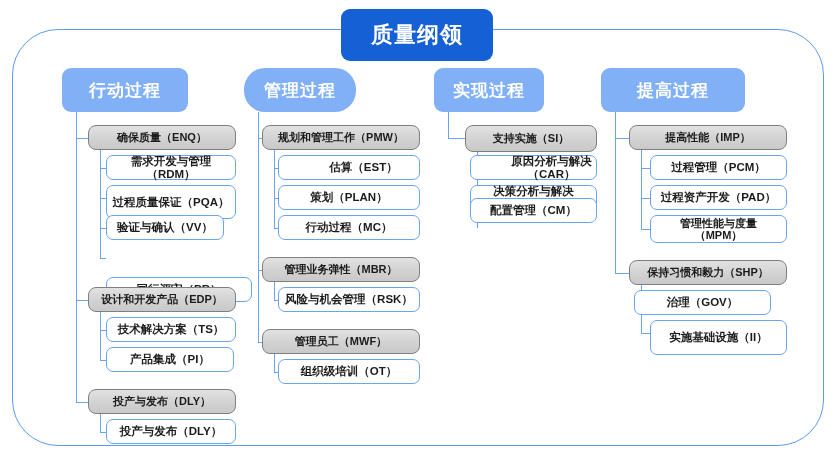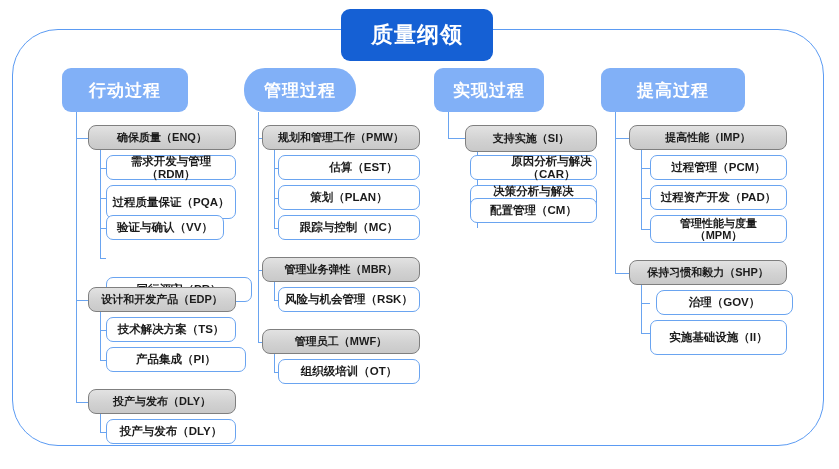--- a/index.html
+++ b/index.html
@@ -135,37 +135,37 @@
       <div class="conn h" style="left: 100px; top: 227.5px; width: 6px;"></div>
       <div class="leaf-box" style="left: 106px; top: 215px; width: 118px; height: 25px;">验证与确认（VV）</div>
       <div class="conn h" style="left: 100px; top: 257.5px; width: 6px;"></div>
       <div class="leaf-box" style="left: 106px; top: 245px; width: 146px; height: 25px; margin-top: 32px;">同行评审（PR）</div>
       <div class="conn v" style="left: 100px; top: 150px; height: 107.5px;"></div>
       <div class="conn h" style="left: 76px; top: 299.5px; width: 12px;"></div>
       <div class="group-box" style="left: 88px; top: 287px; width: 148px; height: 25px;">设计和开发产品（EDP）</div>
       <div class="conn h" style="left: 100px; top: 329.5px; width: 6px;"></div>
       <div class="leaf-box" style="left: 106px; top: 317px; width: 130px; height: 25px;">技术解决方案（TS）</div>
       <div class="conn h" style="left: 100px; top: 359.5px; width: 6px;"></div>
-      <div class="leaf-box" style="left: 106px; top: 347px; width: 140px; height: 25px;">产品集成（PI）</div>
+      <div class="leaf-box" style="left: 106px; top: 347px; width: 128px; height: 25px;">产品集成（PI）</div>
       <div class="conn v" style="left: 100px; top: 312px; height: 47.5px;"></div>
       <div class="conn h" style="left: 76px; top: 401.5px; width: 12px;"></div>
       <div class="group-box" style="left: 88px; top: 389px; width: 148px; height: 25px;">投产与发布（DLY）</div>
       <div class="conn h" style="left: 100px; top: 431.5px; width: 6px;"></div>
       <div class="leaf-box" style="left: 106px; top: 419px; width: 130px; height: 25px;">投产与发布（DLY）</div>
       <div class="conn v" style="left: 100px; top: 414px; height: 17.5px;"></div>
       <div class="conn v" style="left: 76px; top: 112px; height: 289.5px;"></div>
       <div class="col-header" style="left: 244px; top: 68px; width: 112px; height: 44px; border-radius: 21px;">管理过程</div>
       <div class="conn h" style="left: 258px; top: 137.5px; width: 4px;"></div>
       <div class="group-box" style="left: 262px; top: 125px; width: 158px; height: 25px;">规划和管理工作（PMW）</div>
       <div class="conn h" style="left: 274px; top: 167.5px; width: 4px;"></div>
       <div class="leaf-box" style="left: 278px; top: 155px; width: 142px; height: 25px; padding-left: 29px;">估算（EST）</div>
       <div class="conn h" style="left: 274px; top: 197.5px; width: 4px;"></div>
       <div class="leaf-box" style="left: 278px; top: 185px; width: 142px; height: 25px;">策划（PLAN）</div>
       <div class="conn h" style="left: 274px; top: 227.5px; width: 4px;"></div>
-      <div class="leaf-box" style="left: 278px; top: 215px; width: 142px; height: 25px;">跟踪与控制（MC）</div>
+      <div class="leaf-box" style="left: 278px; top: 215px; width: 142px; height: 25px;">行动过程（MC）</div>
       <div class="conn v" style="left: 274px; top: 150px; height: 77.5px;"></div>
       <div class="conn h" style="left: 258px; top: 269.5px; width: 4px;"></div>
       <div class="group-box" style="left: 262px; top: 257px; width: 158px; height: 25px;">管理业务弹性（MBR）</div>
       <div class="conn h" style="left: 274px; top: 299.5px; width: 4px;"></div>
       <div class="leaf-box" style="left: 278px; top: 287px; width: 142px; height: 25px;">风险与机会管理（RSK）</div>
       <div class="conn v" style="left: 274px; top: 282px; height: 17.5px;"></div>
       <div class="conn h" style="left: 258px; top: 341.5px; width: 4px;"></div>
       <div class="group-box" style="left: 262px; top: 329px; width: 158px; height: 25px;">管理员工（MWF）</div>
       <div class="conn h" style="left: 274px; top: 371.5px; width: 4px;"></div>
       <div class="leaf-box" style="left: 278px; top: 359px; width: 142px; height: 25px;">组织级培训（OT）</div>
@@ -188,20 +188,20 @@
       <div class="conn h" style="left: 641px; top: 167.5px; width: 9px;"></div>
       <div class="leaf-box" style="left: 650px; top: 155px; width: 137px; height: 25px;">过程管理（PCM）</div>
       <div class="conn h" style="left: 641px; top: 197.5px; width: 9px;"></div>
       <div class="leaf-box" style="left: 650px; top: 185px; width: 137px; height: 25px;">过程资产开发（PAD）</div>
       <div class="conn h" style="left: 641px; top: 229px; width: 9px;"></div>
       <div class="leaf-box two-line" style="left: 650px; top: 215px; width: 137px; height: 28px;">管理性能与度量<br>（MPM）</div>
       <div class="conn v" style="left: 641px; top: 150px; height: 79px;"></div>
       <div class="conn h" style="left: 615px; top: 272.5px; width: 14px;"></div>
       <div class="group-box" style="left: 629px; top: 260px; width: 158px; height: 25px;">保持习惯和毅力（SHP）</div>
       <div class="conn h" style="left: 641px; top: 302.5px; width: 9px;"></div>
-      <div class="leaf-box" style="left: 656px; top: 290px; width: 137px; height: 25px; border-radius: 8px;">治理（GOV）</div>
+      <div class="leaf-box" style="left: 634px; top: 290px; width: 137px; height: 25px;">治理（GOV）</div>
       <div class="conn h" style="left: 641px; top: 332.5px; width: 9px;"></div>
       <div class="leaf-box" style="left: 650px; top: 320px; width: 137px; height: 35px;">实施基础设施（II）</div>
       <div class="conn v" style="left: 641px; top: 285px; height: 47.5px;"></div>
       <div class="conn v" style="left: 615px; top: 112px; height: 160.5px;"></div>
     </div>
 
 </div>
 
 </body></html>

